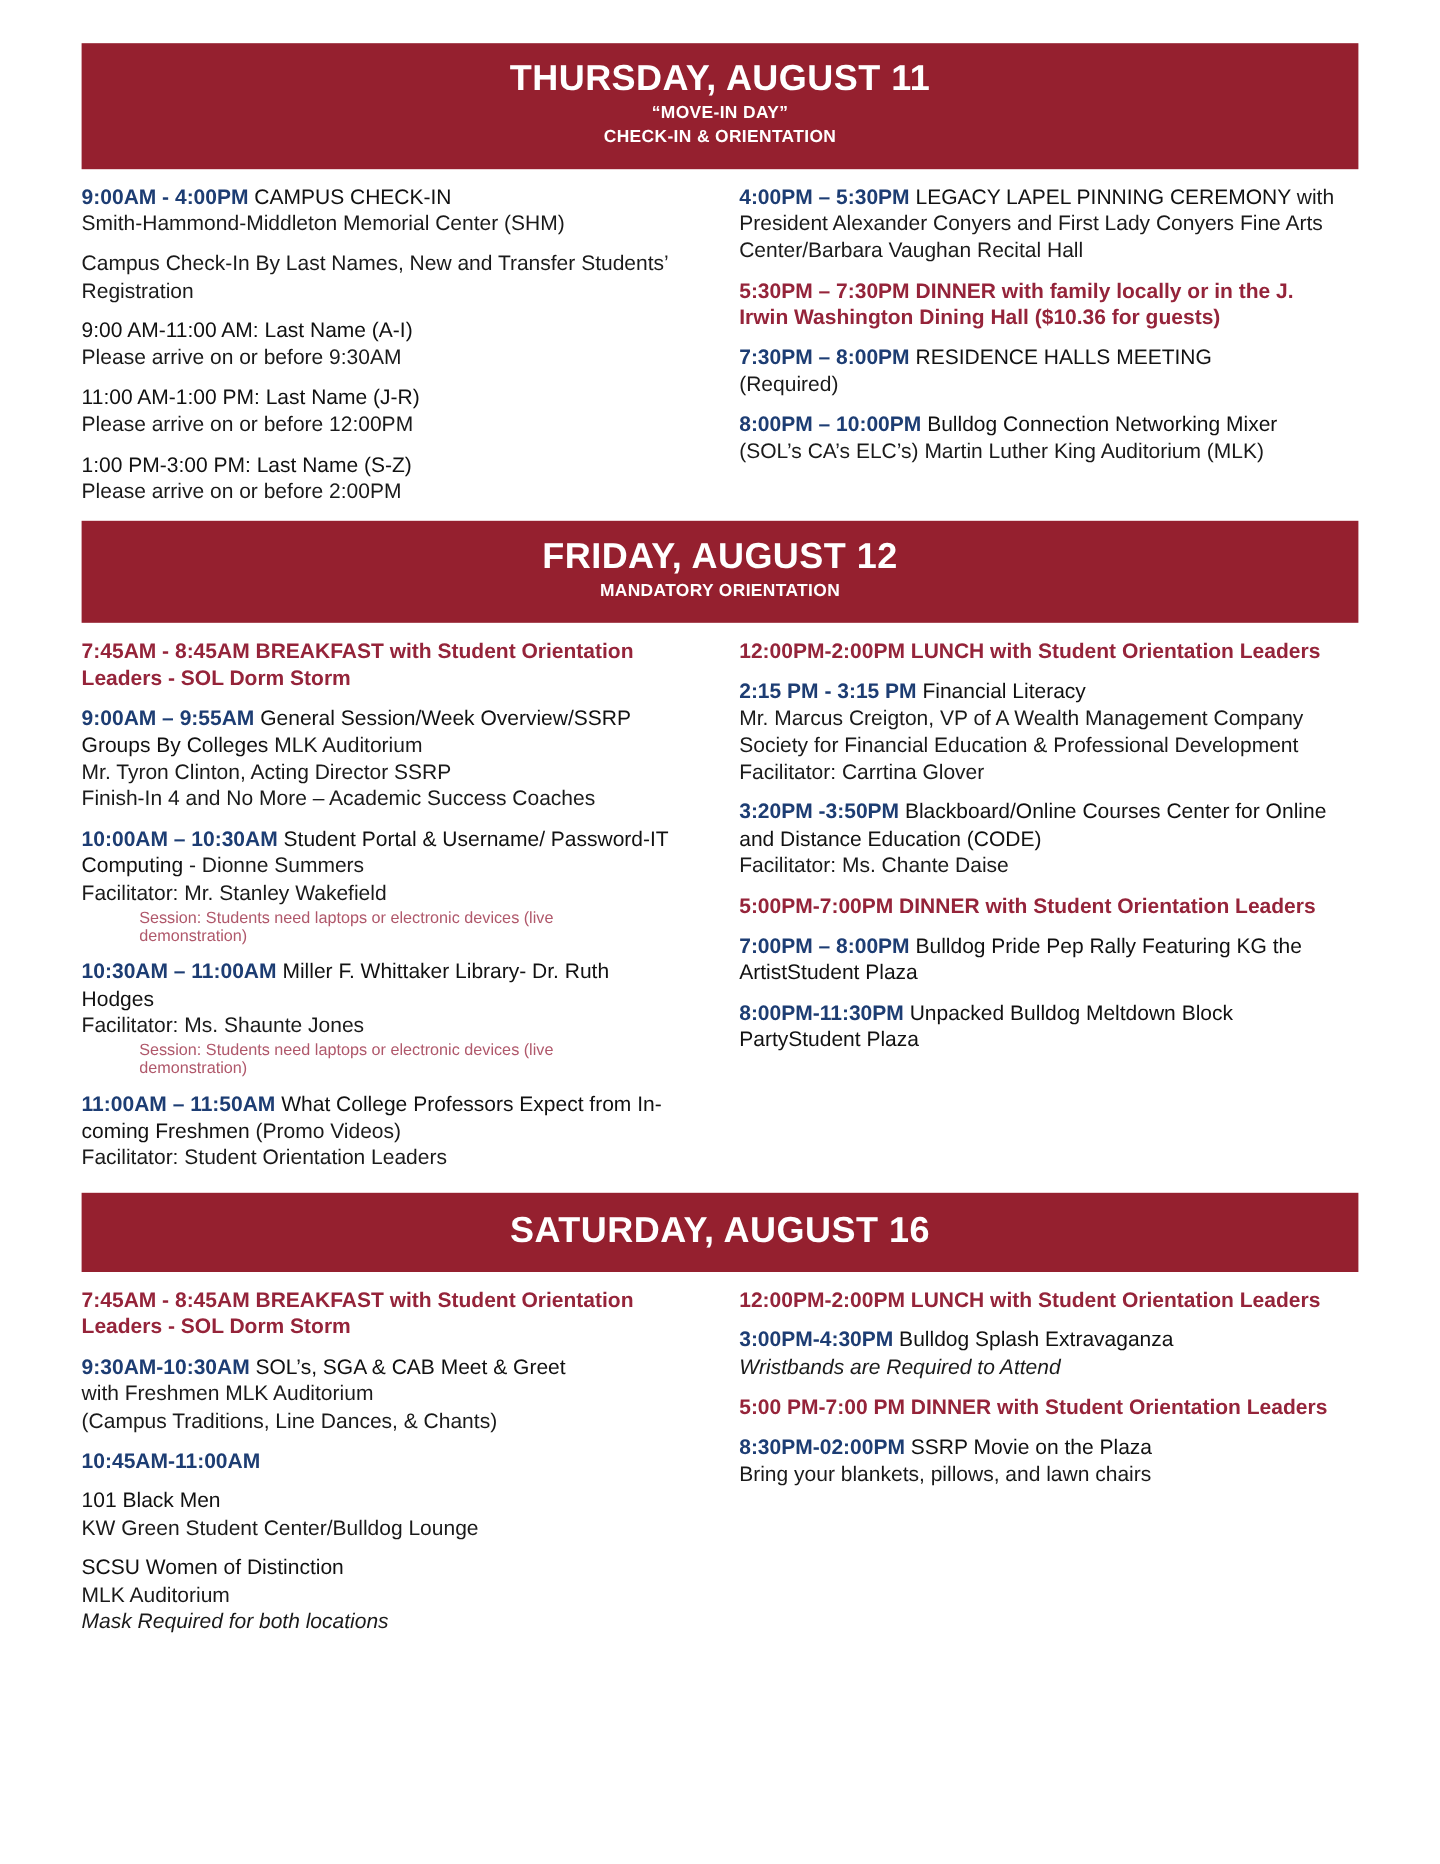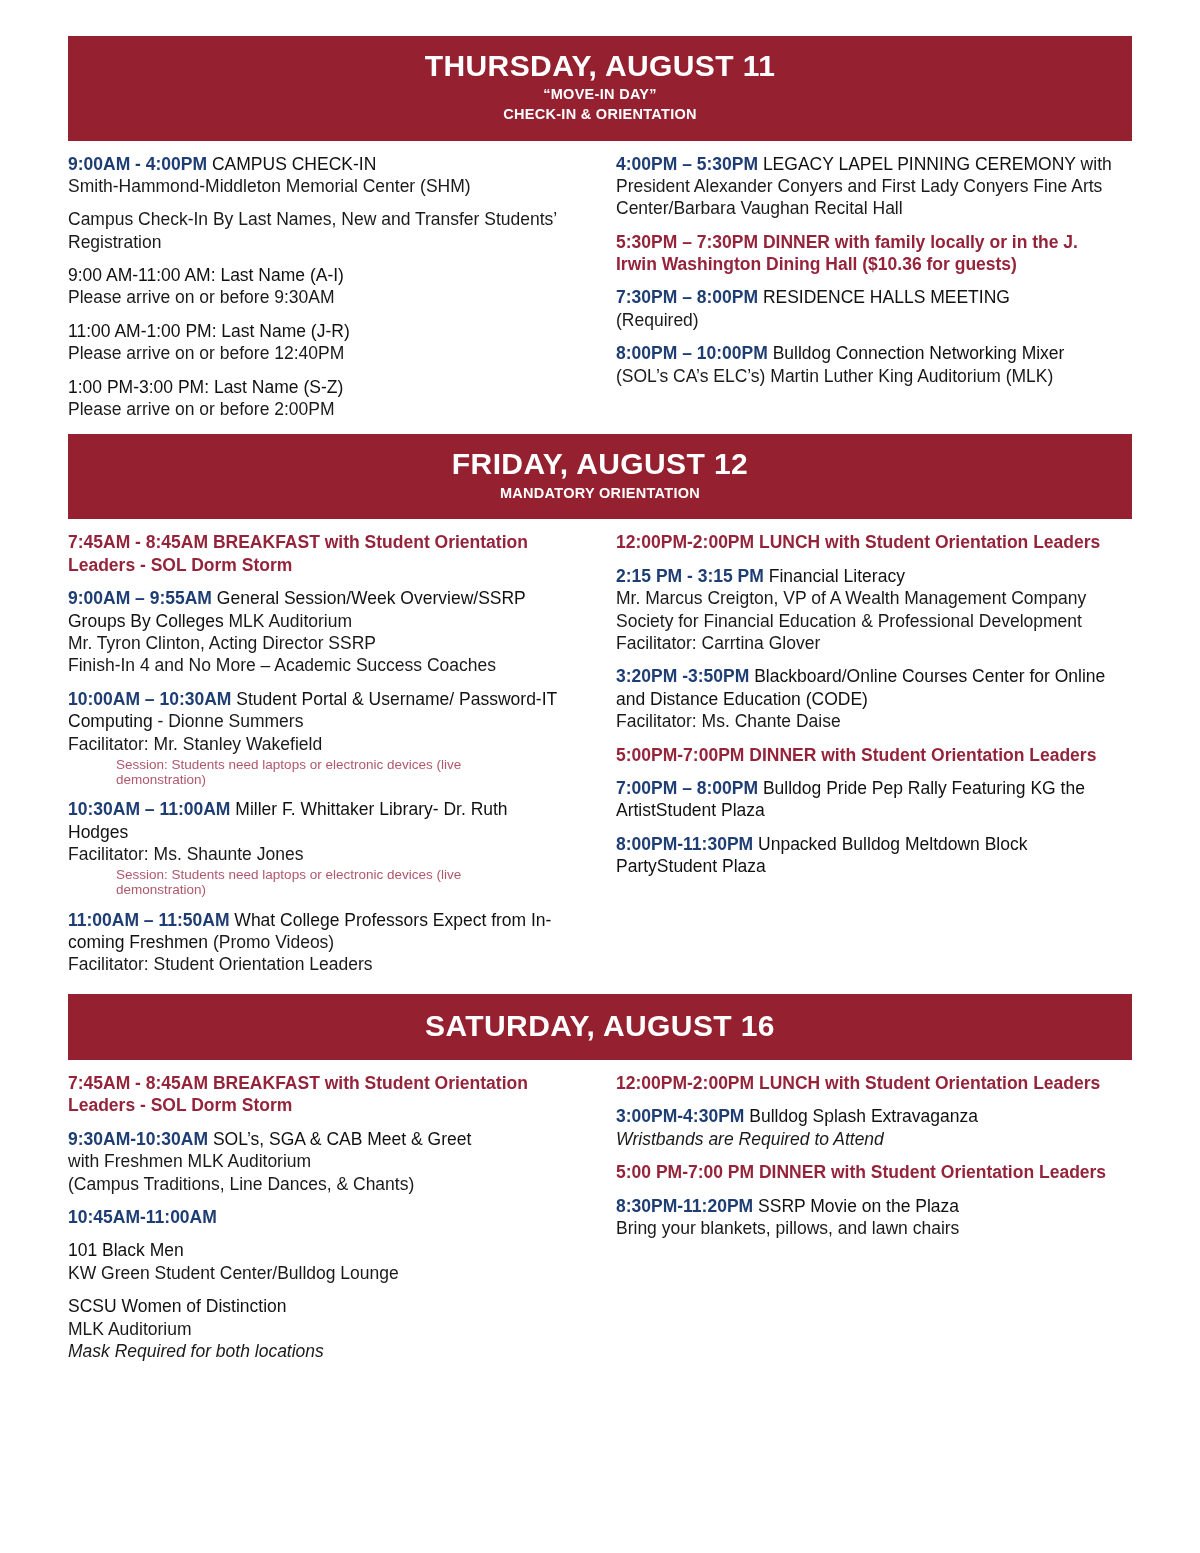--- a/index.html
+++ b/index.html
@@ -135,21 +135,21 @@
           <span class="t-desc">Campus Check-In By Last Names, New and Transfer Students’ Registration</span>
         </div>
 
         <div class="event">
           <span class="t-title">9:00 AM-11:00 AM: Last Name (A-I)</span><br>
           <span class="t-desc">Please arrive on or before 9:30AM</span>
         </div>
 
         <div class="event">
           <span class="t-title">11:00 AM-1:00 PM:  Last Name (J-R)</span><br>
-          <span class="t-desc">Please arrive on or before 12:40PM</span>
+          <span class="t-desc">Please arrive on or before 12:00PM</span>
         </div>
 
         <div class="event">
           <span class="t-title">1:00 PM-3:00 PM:  Last Name (S-Z)</span><br>
           <span class="t-desc">Please arrive on or before 2:00PM</span>
         </div>
 
       </div>
       <div class="col">
 
@@ -308,21 +308,21 @@
           <span class="t-title">Bulldog Splash Extravaganza</span><br>
           <span class="t-desc t-italic">Wristbands are Required to Attend</span>
         </div>
 
         <div class="event maroon">
           <span class="t-time">5:00 PM-7:00 PM</span>
           <span class="t-title">DINNER with Student Orientation Leaders</span>
         </div>
 
         <div class="event">
-          <span class="t-time">8:30PM-11:20PM</span>
+          <span class="t-time">8:30PM-02:00PM</span>
           <span class="t-title">SSRP Movie on the Plaza</span><br>
           <span class="t-desc">Bring your blankets, pillows, and lawn chairs</span>
         </div>
 
       </div>
     </div>
   </section>
 
 </div>
 

